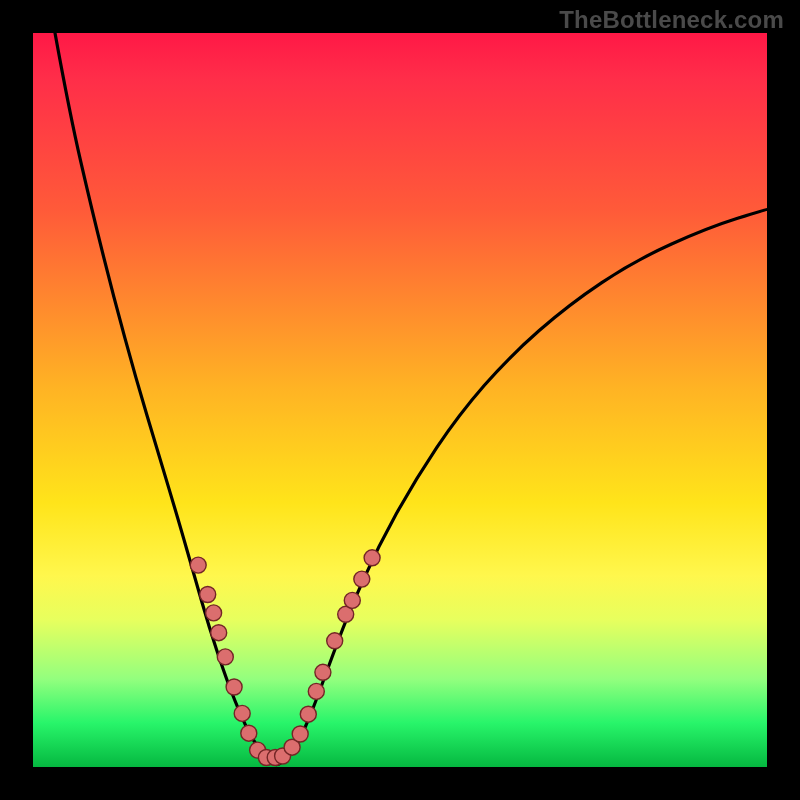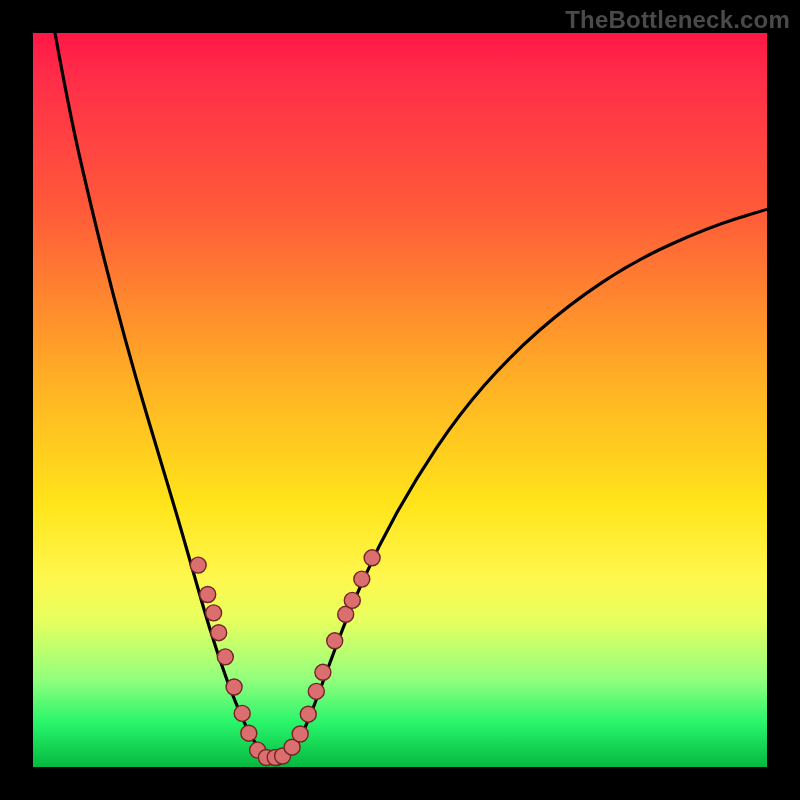--- a/index.html
+++ b/index.html
@@ -42,21 +42,21 @@
     position: absolute;
     left: 0;
     top: 0;
     width: 734px;
     height: 734px;
     pointer-events: none;
   }
   .watermark {
     position: absolute;
     top: 6px;
-    right: 10px;
+    right: 16px;
     font-size: 24px;
     font-weight: 600;
     color: #4a4a4a;
     letter-spacing: 0.2px;
     user-select: none;
   }
 </style>
 </head>
 <body>
 

